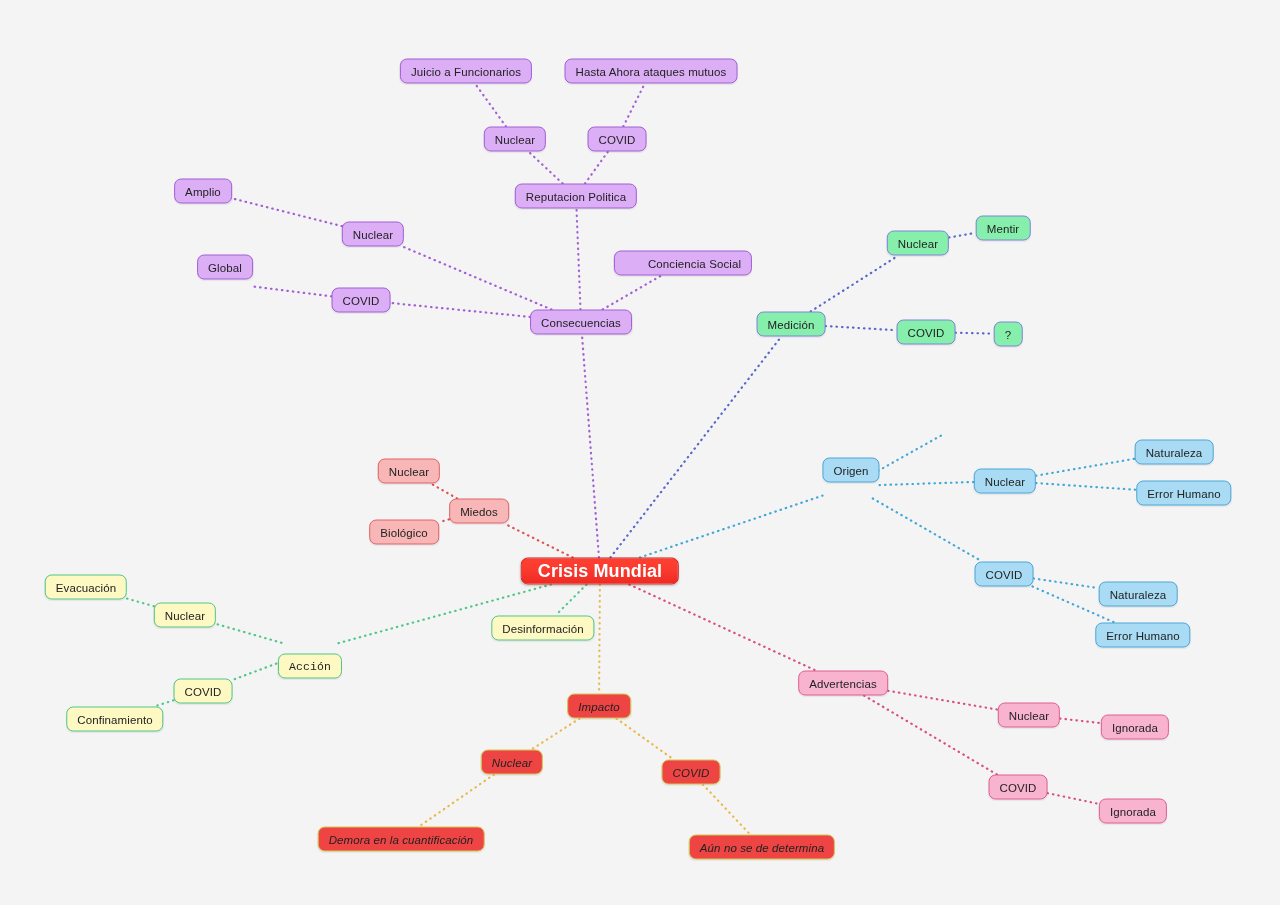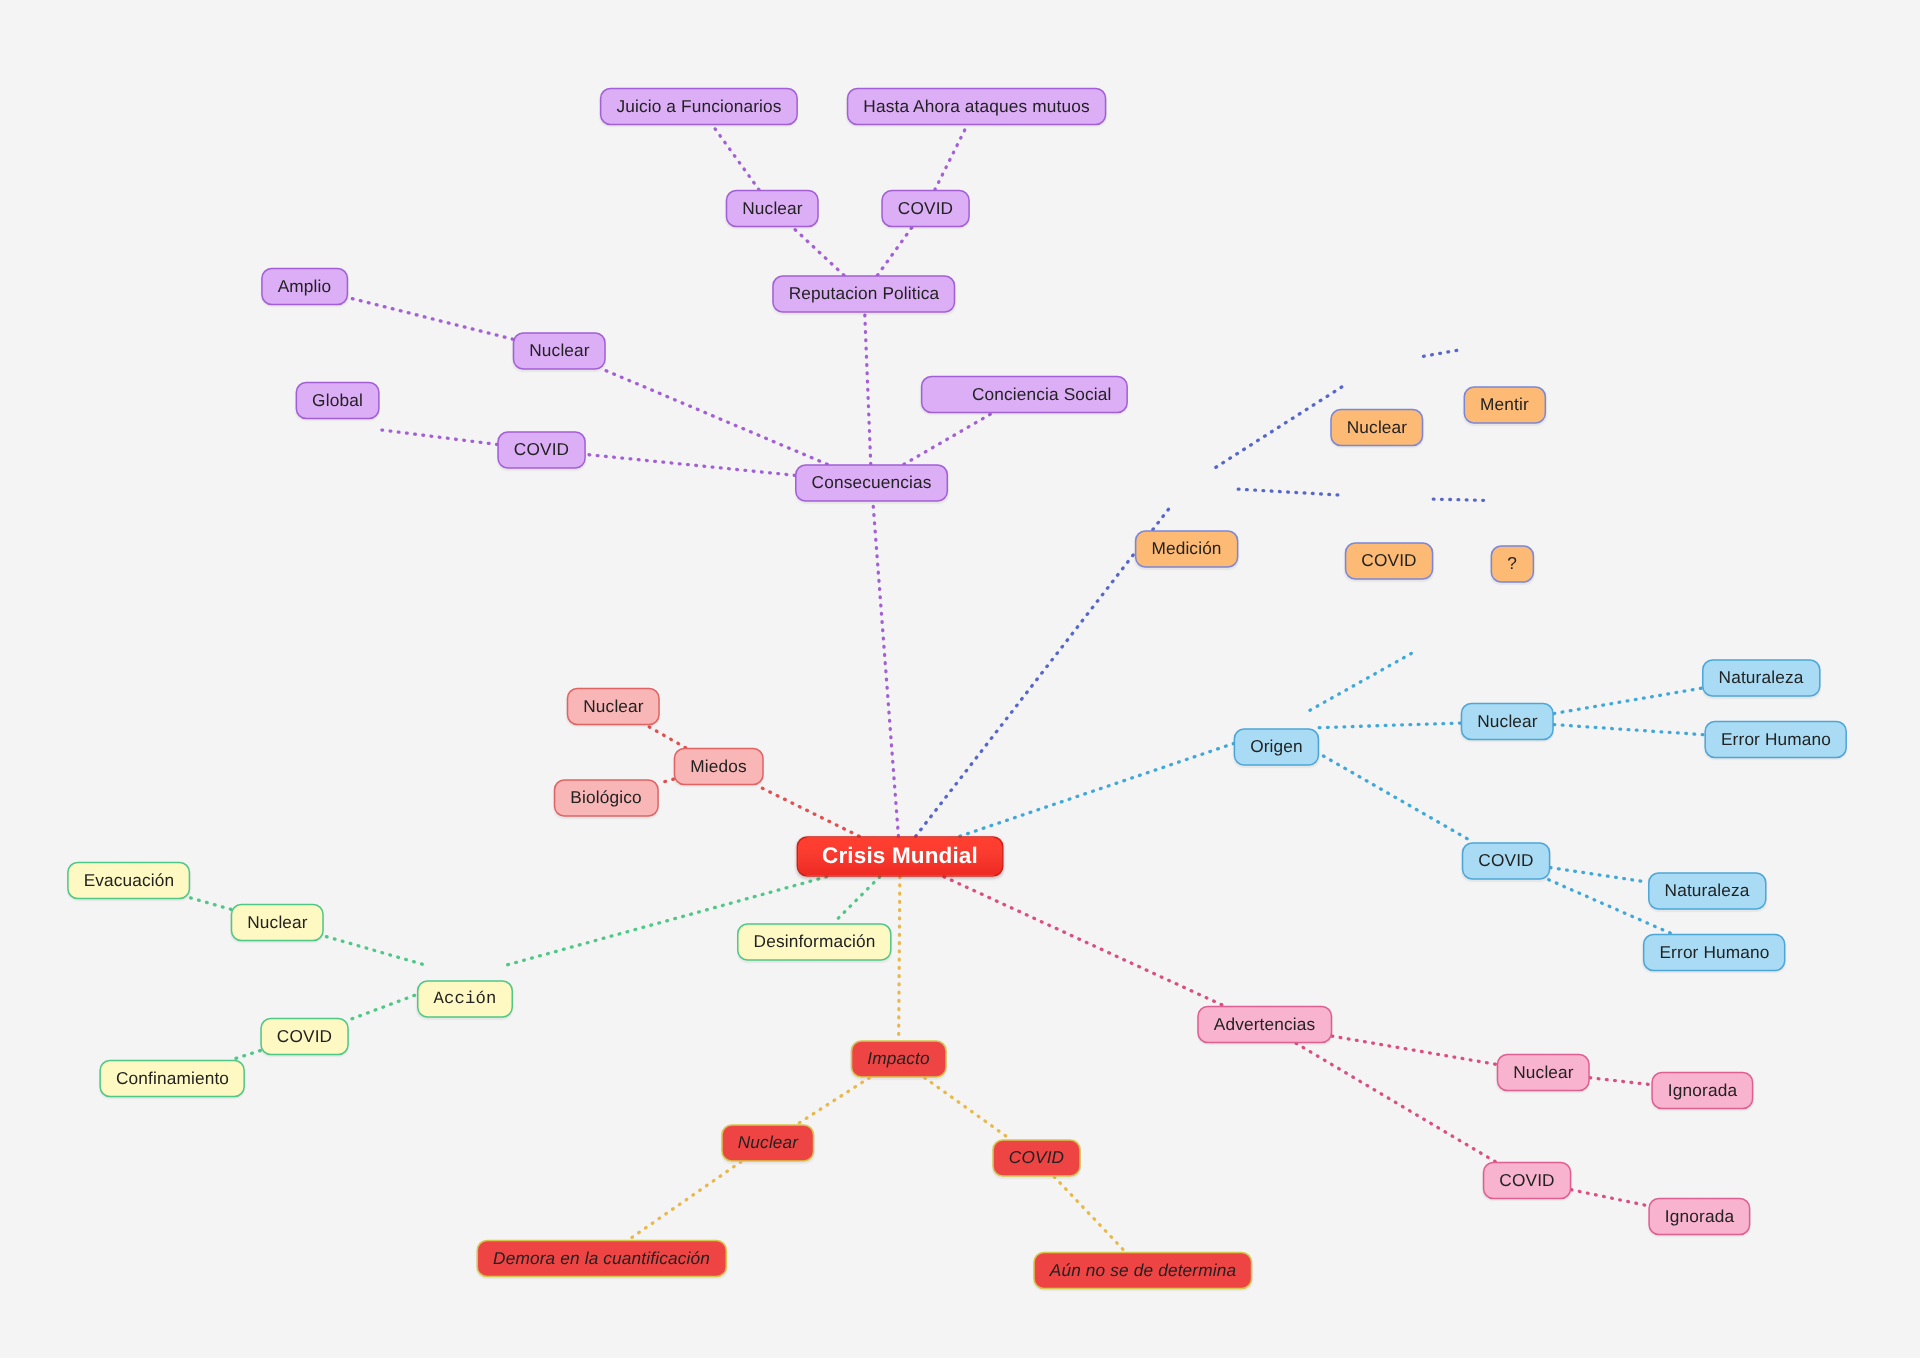--- a/index.html
+++ b/index.html
@@ -31,29 +31,29 @@
   }
 
   
   .node.root{
     height:27px;
     border-radius:7px;
     background:linear-gradient(180deg,#ff4030 0%,#f93a2f 45%,#ee2a23 100%);
     border:1px solid #cf2018;
     color:#ffffff;
     font-weight:bold;
-    font-size:15px;
+    font-size:18px;
     padding:0 16px;
     box-shadow:0 1px 2px rgba(0,0,0,0.18);
   }
 
   
   .c-purple{background:#dcaef6;border-color:#a25fd6;}
   
-  .c-indigo{background:#fdba74;border-color:#7a86d8;margin-top:42px;}
+  .c-indigo{background:#86efac;border-color:#7a86d8;}
   
   .c-blue{background:#a9dcf4;border-color:#4ca6d8;}
   
   .c-red{background:#f8b6b6;border-color:#e06464;}
   
   .c-green{background:#fef9c3;border-color:#4fc787;}
   
   .c-yellow{background:#ef4444;border-color:#d3c74e;font-style:italic;}
   
   .c-pink{background:#f8b3ce;border-color:#e05f92;}
@@ -119,21 +119,21 @@
   <div class="node c-purple" style="left: 361px; top: 300px;">COVID</div>
   <div class="node c-purple" style="left: 683px; top: 263px; padding-left: 33px;">Conciencia Social</div>
   <div class="node c-purple" style="left: 581px; top: 322px;">Consecuencias</div>
 
   <div class="node c-indigo" style="left: 918px; top: 243px;">Nuclear</div>
   <div class="node c-indigo" style="left: 1003px; top: 228px;">Mentir</div>
   <div class="node c-indigo" style="left: 791px; top: 324px;">Medición</div>
   <div class="node c-indigo" style="left: 926px; top: 332px;">COVID</div>
   <div class="node c-indigo" style="left: 1008px; top: 334px;">?</div>
 
-  <div class="node c-blue" style="left: 851px; top: 498px;">Origen</div>
+  <div class="node c-blue" style="left: 851px; top: 470px;">Origen</div>
   <div class="node c-blue" style="left: 1005px; top: 481px;">Nuclear</div>
   <div class="node c-blue" style="left: 1174px; top: 452px;">Naturaleza</div>
   <div class="node c-blue" style="left: 1184px; top: 493px;">Error Humano</div>
   <div class="node c-blue" style="left: 1004px; top: 574px;">COVID</div>
   <div class="node c-blue" style="left: 1138px; top: 594px;">Naturaleza</div>
   <div class="node c-blue" style="left: 1143px; top: 635px;">Error Humano</div>
 
   <div class="node c-red" style="left: 409px; top: 471px;">Nuclear</div>
   <div class="node c-red" style="left: 479px; top: 511px;">Miedos</div>
   <div class="node c-red" style="left: 404px; top: 532px;">Biológico</div>

